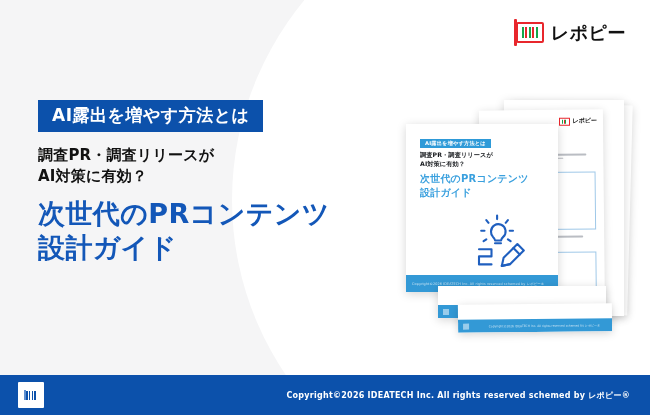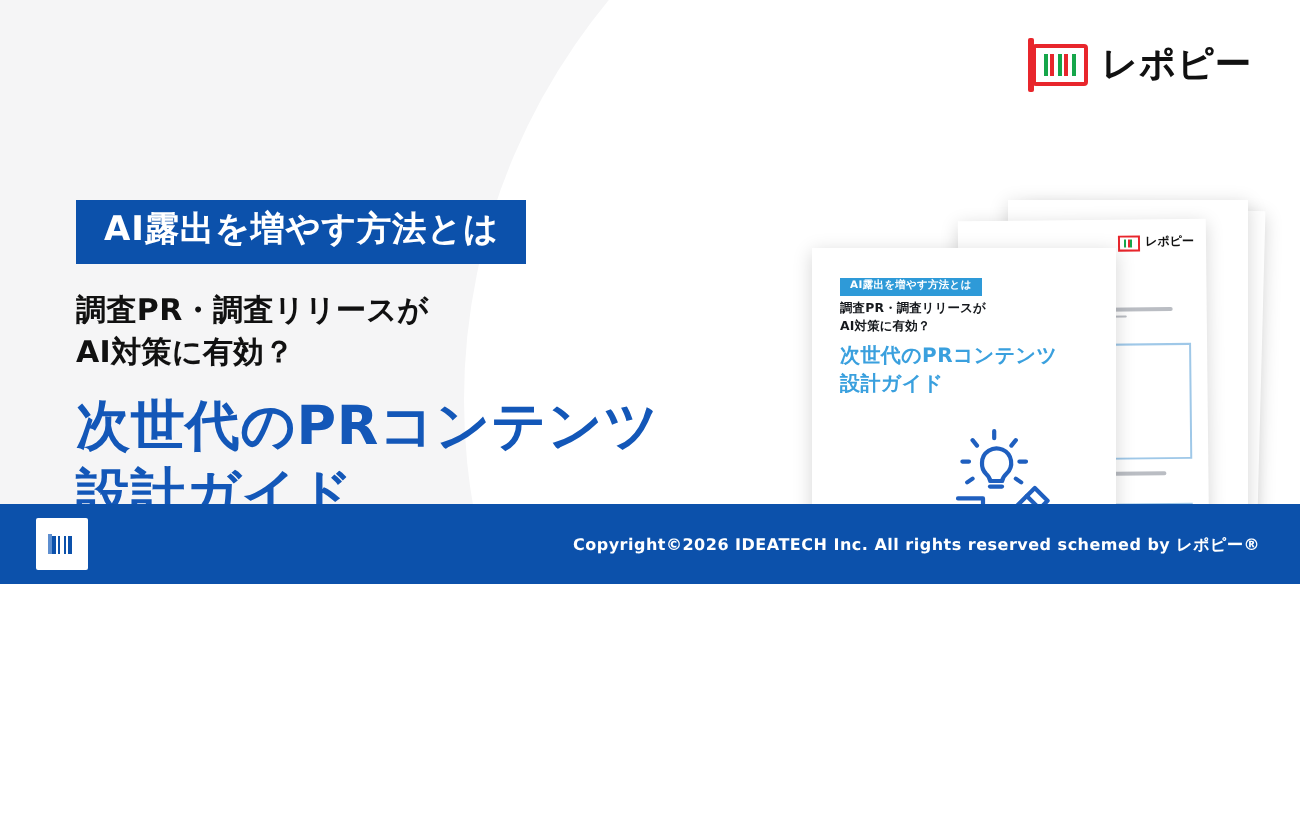--- a/index.html
+++ b/index.html
@@ -2,21 +2,21 @@
 <html><head>
 <meta charset="utf-8">
 <style>
   html,body{margin:0;padding:0;}
   body{
     width:650px;height:415px;overflow:hidden;
     background:#ffffff;
     font-family:"DejaVu Sans","Liberation Sans",sans-serif;
     -webkit-font-smoothing:antialiased;
   }
-  .slide{position:relative;width:650px;height:292px;overflow:hidden;background:#f5f5f6;}
+  .slide{position:relative;width:650px;height:415px;overflow:hidden;background:#f5f5f6;}
 
   
   .bg-white-curve{
     position:absolute;
     left:232px;top:-120px;
     width:660px;height:640px;
     background:#ffffff;
     border-radius:50%;
     z-index:1;
   }

